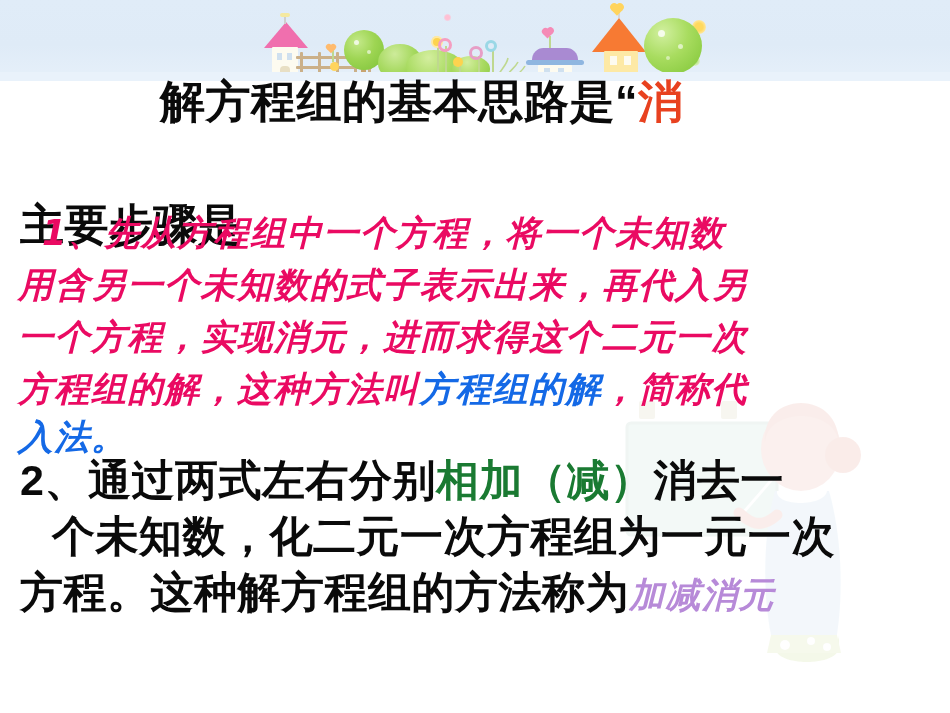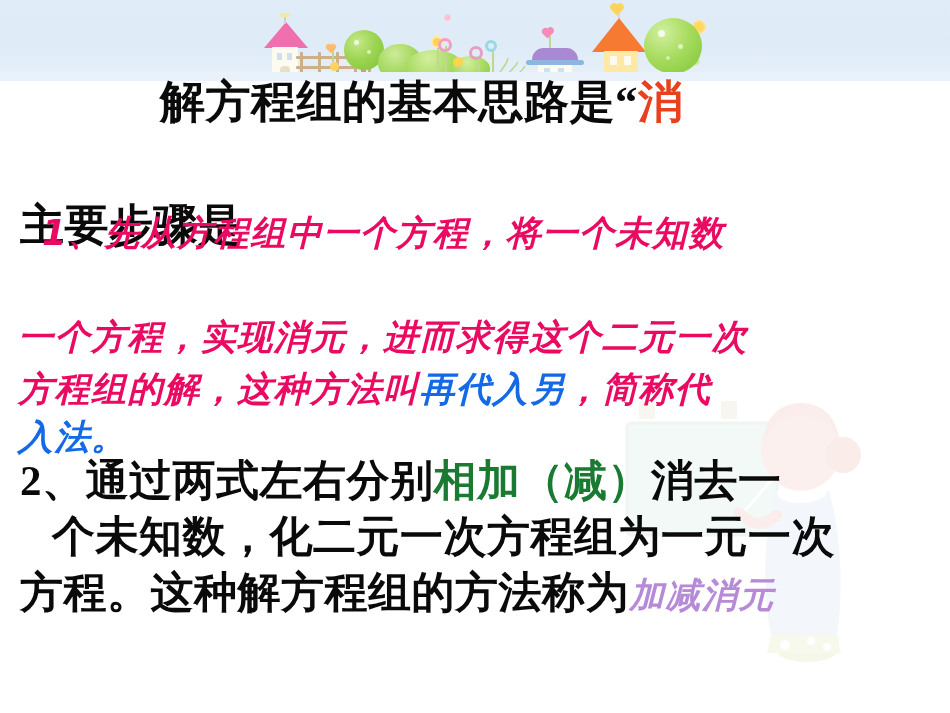--- a/index.html
+++ b/index.html
@@ -113,21 +113,21 @@
 
   
   .txt {
     position: absolute;
     white-space: nowrap;
     font-weight: bold;
     letter-spacing: 0.5px;
   }
   
   .hei {
-    font-family: Liberation Serif, serif;
+    font-family: Liberation Sans, sans-serif;
     font-weight: bold;
     color: #0a0a0a;
   }
   
   .brush {
     font-family: "DejaVu Sans", "Liberation Sans", sans-serif;
     font-weight: bold;
     font-style: italic;
     letter-spacing: 1.5px;
   }
@@ -277,27 +277,30 @@
     <span class="c-black">解方程组的基本思路是“</span><span class="c-orange">消</span>
   </div>
 
 
   <div class="txt hei c-black" style="left:20px;top:196px;font-size:44px;">主要步骤是</div>
 
   <div class="txt brush c-pink" style="left:18px;top:210px;font-size:35px;margin-left:24px;">
     <span>1、先从方程组中一个方程，将一个未知数</span>
   </div>
 
+  <div class="txt brush c-pink" style="left:18px;top:262px;font-size:35px;">
+    <span>用含另一个未知数的式子表示出来，再代入另</span>
+  </div>
 
   <div class="txt brush c-pink" style="left:18px;top:314px;font-size:35px;">
     <span>一个方程，实现消元，进而求得这个二元一次</span>
   </div>
 
   <div class="txt brush" style="left:18px;top:366px;font-size:35px;">
-    <span class="c-pink">方程组的解，这种方法叫</span><span class="c-blue">再代入另</span><span class="c-pink">，简称代</span>
+    <span class="c-pink">方程组的解，这种方法叫</span><span class="c-blue">方程组的解</span><span class="c-pink">，简称代</span>
   </div>
 
   <div class="txt brush c-blue" style="left:18px;top:414px;font-size:35px;">
     <span>入法。</span>
   </div>
 
   <div class="txt hei" style="left:20px;top:452px;font-size:43px;">
     <span class="c-black">2、通过两式左右分别</span><span class="c-green">相加（减）</span><span class="c-black">消去一</span>
   </div>
 

